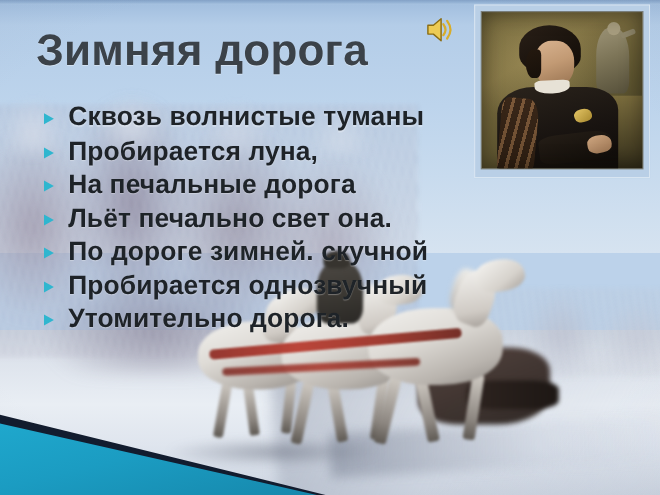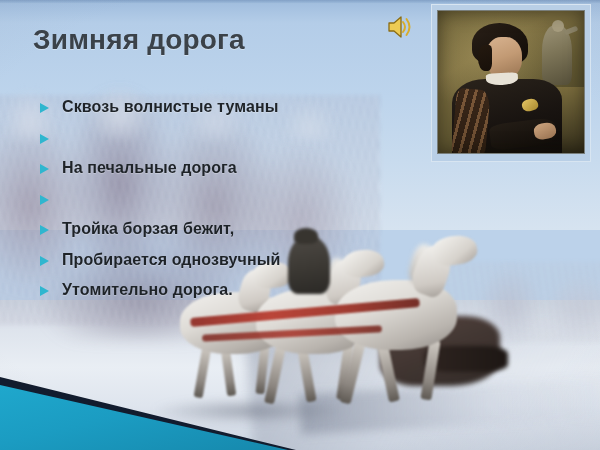--- a/index.html
+++ b/index.html
@@ -163,21 +163,21 @@
     background:linear-gradient(90deg,#2e2420,#1d1714);border-radius:30%;filter:blur(2px);
   }
   .bg-vig{
     position:absolute;inset:0;
     background:radial-gradient(ellipse 105% 95% at 48% 48%,rgba(255,255,255,0) 55%,rgba(120,130,150,.18) 100%);
   }
 
   
   .title{
     position:absolute;left:33px;top:24px;
-    font-size:28px;font-weight:700;letter-spacing:.2px;
+    font-size:40px;font-weight:700;letter-spacing:.2px;
     color:#3b4249;
     text-shadow:0 1px 0 rgba(255,255,255,.35);
     white-space:nowrap;
   }
 
   
   .list{position:absolute;left:38px;top:92px;width:400px;}
   .li{
     position:relative;
     height:30.5px;
@@ -185,21 +185,21 @@
     padding-left:24px;
   }
   .li .bullet{
     position:absolute;left:2px;top:11px;
     width:0;height:0;
     border-left:9px solid #2fb6cf;
     border-top:5.5px solid transparent;
     border-bottom:5.5px solid transparent;
   }
   .li .txt{
-    font-size:16px;font-weight:600;color:#1e2328;
+    font-size:24px;font-weight:600;color:#1e2328;
     letter-spacing:.1px;white-space:nowrap;
     text-shadow:0 1px 1px rgba(255,255,255,.30);
   }
 
   
   .speaker{position:absolute;left:386px;top:14px;width:28px;height:26px;}
 
   
   .portrait{
     position:absolute;left:431px;top:4px;width:160px;height:158px;
@@ -381,31 +381,33 @@
     </div>
   </div>
 
   <div class="list">
     <div class="li">
       <span class="bullet"></span>
       <span class="txt">Сквозь волнистые туманы</span>
     </div>
     <div class="li">
       <span class="bullet"></span>
+      <span class="txt">Пробирается луна,</span>
     </div>
     <div class="li">
       <span class="bullet"></span>
       <span class="txt">На печальные дорога</span>
     </div>
     <div class="li">
       <span class="bullet"></span>
-    </div>
-    <div class="li">
-      <span class="bullet"></span>
-      <span class="txt">Тройка борзая бежит,</span>
+      <span class="txt">Льёт печально свет она.</span>
+    </div>
+    <div class="li">
+      <span class="bullet"></span>
+      <span class="txt">По дороге зимней. скучной</span>
     </div>
     <div class="li">
       <span class="bullet"></span>
       <span class="txt">Пробирается однозвучный</span>
     </div>
     <div class="li">
       <span class="bullet"></span>
       <span class="txt">Утомительно дорога.</span>
     </div>
   </div>

